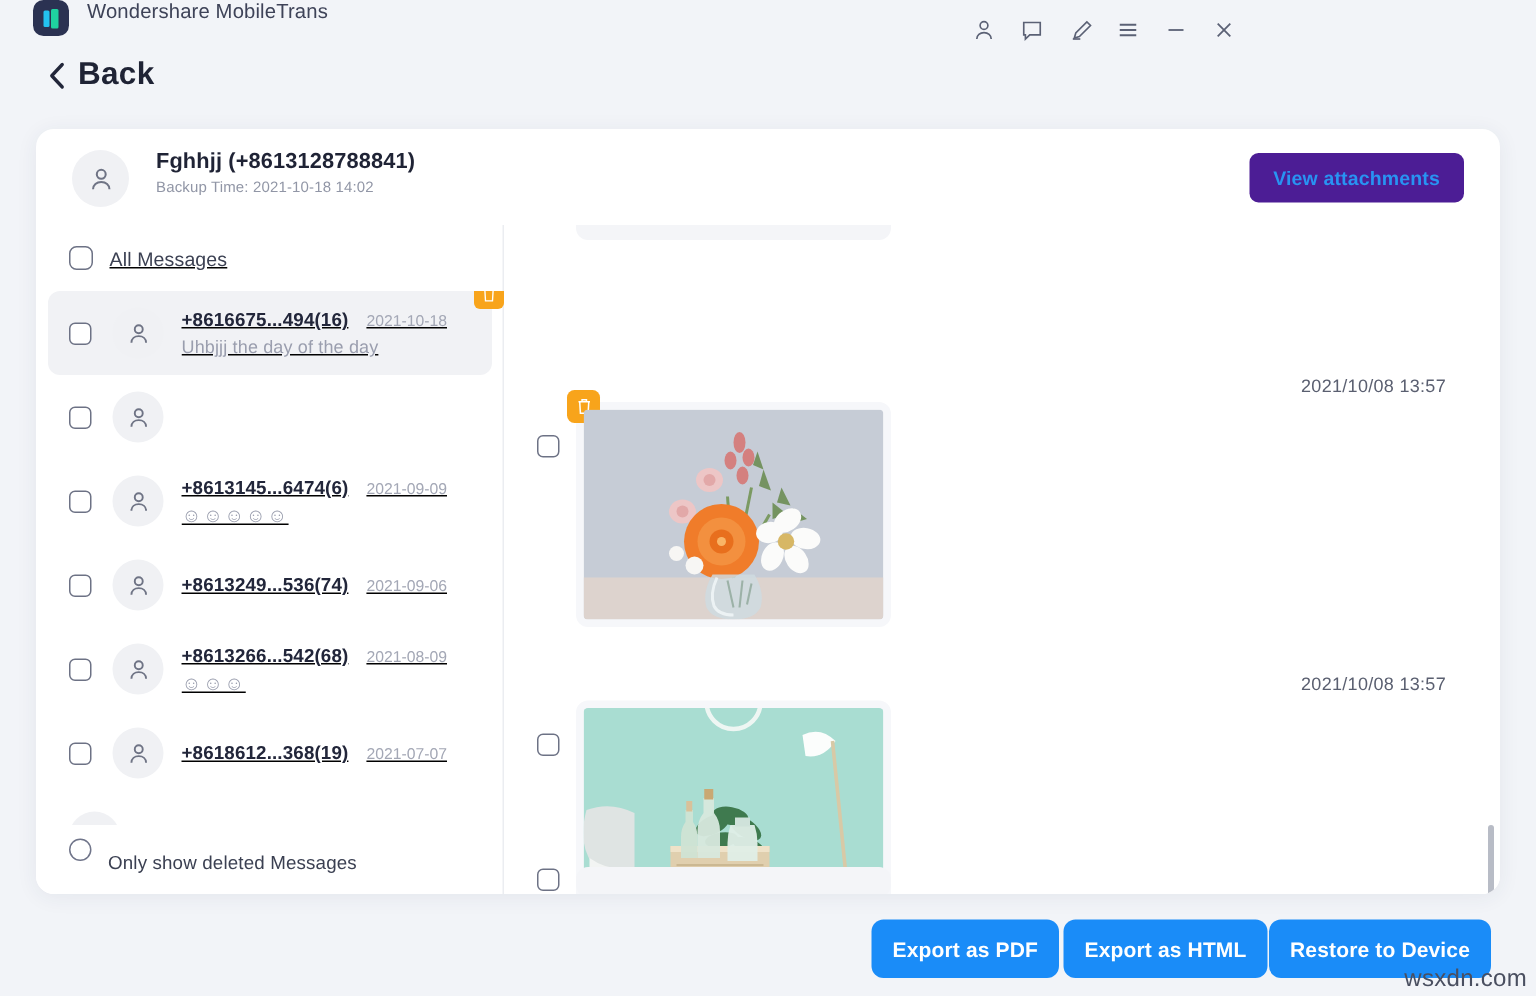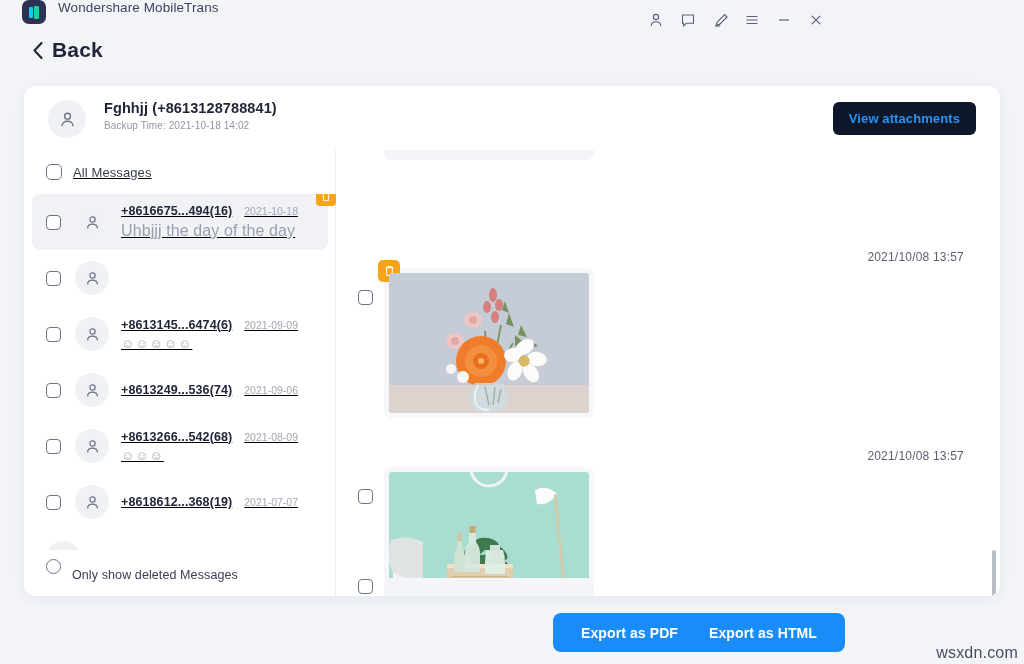--- a/index.html
+++ b/index.html
@@ -64,21 +64,21 @@
     position: absolute; left: 24px; top: 14px;
     width: 38px; height: 38px; border-radius: 50%;
     background: #f0f1f4; display: flex; align-items: center; justify-content: center;
   }
   .head-texts { position: absolute; left: 80px; top: 14px; }
   .head-name { font-size: 14.5px; font-weight: bold; color: #1f2335; letter-spacing: .1px; }
   .head-sub { font-size: 10px; color: #9196a6; margin-top: 4px; letter-spacing: .1px; }
   .view-attach {
     position: absolute; right: 24px; top: 16px;
     height: 33px; padding: 0 16px;
-    background: #0f172a; color: #2893f2;
+    background: #4c1d95; color: #2893f2;
     border: none; border-radius: 6px;
     font-size: 13px; font-weight: bold;
     font-family: "Liberation Sans", sans-serif;
     cursor: pointer; letter-spacing: .1px;
   }
 
   
   .left-pane {
     position: absolute; left: 0; top: 64px; width: 312px; height: 446px;
     border-right: 1px solid #ebedf1;
@@ -111,21 +111,21 @@
   .conv .av {
     width: 34px; height: 34px; border-radius: 50%;
     background: #f0f1f4; margin-left: 14px;
     display: flex; align-items: center; justify-content: center; flex-shrink: 0;
   }
   .conv .txt { margin-left: 12px; flex: 1; min-width: 0; text-decoration: underline; }
   .conv .line1 { display: flex; align-items: baseline; gap: 12px; }
   .conv .num { font-size: 12.5px; font-weight: bold; color: #22263a; white-space: nowrap; letter-spacing: .1px; }
   .conv .date { font-size: 10.5px; color: #a3a7b5; white-space: nowrap; }
   .conv .prev {
-    font-size: 16px; color: #9a9eae; margin-top: 4px;
+    font-size: 12px; color: #9a9eae; margin-top: 4px;
     white-space: nowrap; overflow: hidden; text-overflow: ellipsis;
     letter-spacing: .1px;
   }
   .conv .prev.emoji { font-size: 13px; letter-spacing: 1px; color: #9a9eae; }
   .del-badge {
     position: absolute; right: -8px; top: -8px;
     width: 20px; height: 20px; border-radius: 4px;
     background: #f8a41b;
     display: flex; align-items: center; justify-content: center;
   }
@@ -193,21 +193,21 @@
   
   .footer {
     position: absolute; left: 0; bottom: 0; width: 1024px; height: 60px;
   }
   .btn {
     position: absolute; top: 9px; height: 39px;
     background: #1a8cf8; color: #fff;
     border: none; border-radius: 8px;
     font-size: 14px; font-weight: bold;
     font-family: "Liberation Sans", sans-serif;
-    cursor: pointer; padding: 0 28px; letter-spacing: .1px;
+    cursor: pointer; padding: 0 14px; letter-spacing: .1px;
   }
   #btn-pdf  { right: 318px; }
   #btn-html { right: 179px; }
   #btn-restore { right: 30px; }
 
   .watermark {
     position: absolute; right: 6px; bottom: 2px;
     font-size: 16px; color: #4a4f60; letter-spacing: .2px; margin-top: 16px;
   }
 </style>
@@ -527,14 +527,15 @@
       <div class="clip-bubble-bottom"></div>
 
       <div class="vscroll"></div>
     </div>
   </div>
 </div>
 
 <div class="footer">
   <button class="btn" id="btn-pdf">Export as PDF</button>
   <button class="btn" id="btn-html">Export as HTML</button>
+  <button class="btn" id="btn-restore">Restore to Device</button>
   <div class="watermark">wsxdn.com</div>
 </div>
 
 </body></html>

